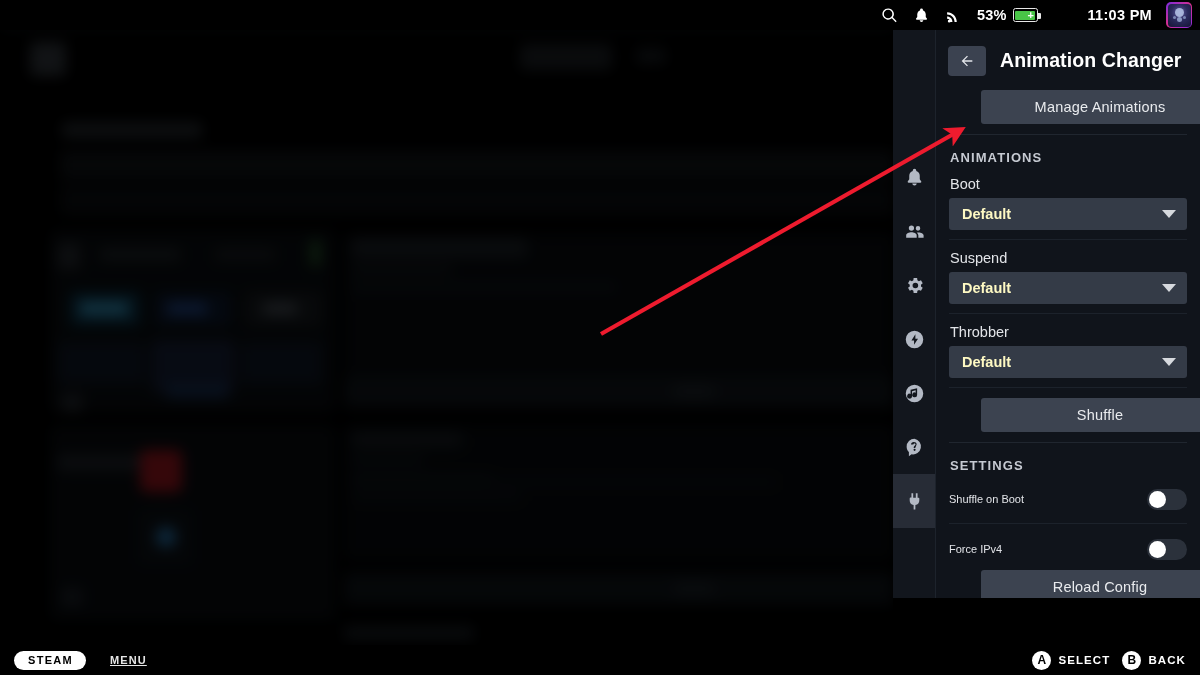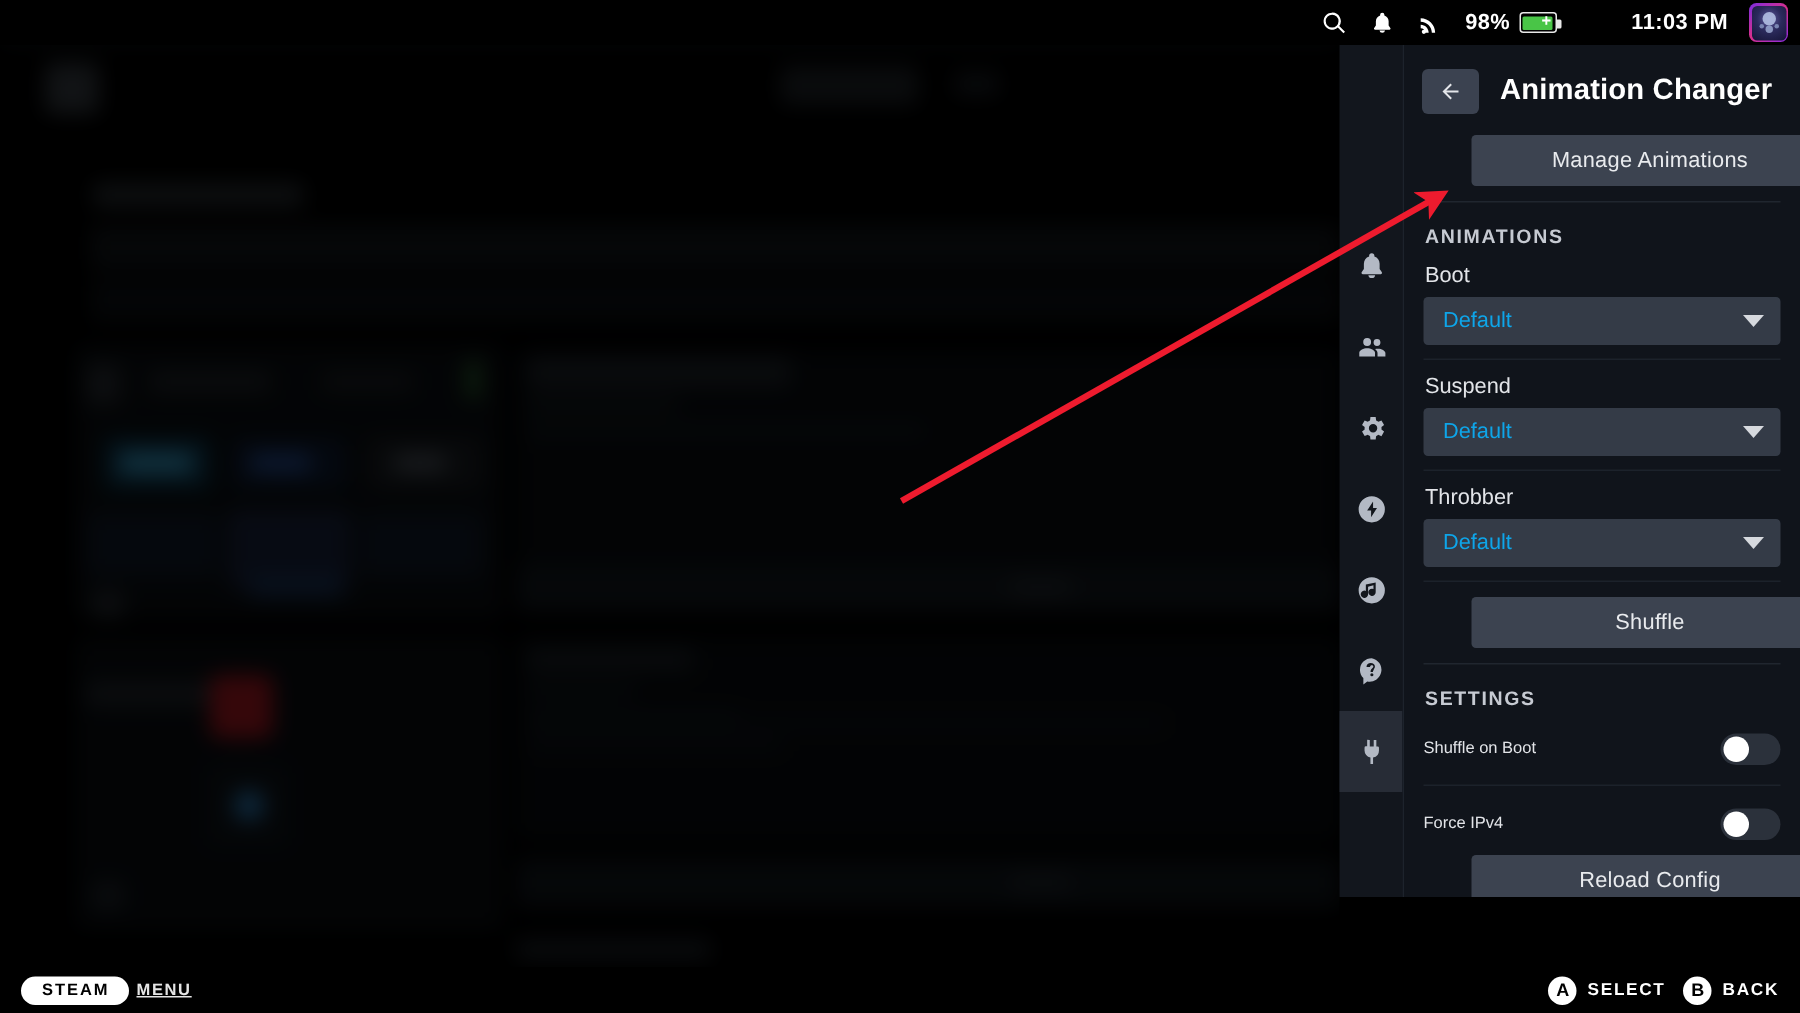--- a/index.html
+++ b/index.html
@@ -154,21 +154,21 @@
     color:#c6cad2; font-size:13px; font-weight:bold;
     letter-spacing:1.1px; margin:15px 0 11px 1px;
   }
   .field-label { color:#e2e4e8; font-size:14.5px; margin:0 0 6px 1px; }
 
   .select {
     width:100%; height:32px; background:#343b47; border-radius:3px;
     display:flex; align-items:center; justify-content:space-between;
     padding:0 11px 0 13px; margin-bottom:2px;
   }
-  .select-val { color:#0ea5e9; font-size:14.5px; }
+  .select-val { color:#fef9c3; font-size:14.5px;font-weight:bold; }
   .caret { width:0; height:0; border-left:7px solid transparent; border-right:7px solid transparent; border-top:8px solid #d6d9de; }
   .row-div { height:1px; background:#1c222b; margin:9px 0 10px 0; }
 
   .toggle-row {
     display:flex; align-items:center; justify-content:space-between;
     height:30px; margin:0;
   }
   .toggle-label { color:#e2e4e8; font-size:11px; }
   .switch {
     width:40px; height:21px; border-radius:11px; background:#2b313b;
@@ -179,21 +179,21 @@
     border-radius:50%; background:#fff;
   }
 
   
   .bottombar {
     position:absolute; left:0; bottom:0; width:1200px; height:30px;
     background:#000; z-index:50;
     display:flex; align-items:center; justify-content:space-between;
     padding:0 14px;
   }
-  .bb-left { display:flex; align-items:center; gap:5px; }
+  .bb-left { display:flex; align-items:center; gap:24px; }
   .steam-pill {
     background:#fff; color:#000; font-size:11px; font-weight:bold;
     letter-spacing:1.3px; border-radius:11px; padding:3.5px 13px 3.5px 14px;
   }
   .bb-menu { color:#e5e5e5; font-size:11px; font-weight:bold; letter-spacing:1.1px;text-decoration:underline; }
   .bb-right { display:flex; align-items:center; gap:12px; }
   .bb-hint { display:flex; align-items:center; gap:7px; }
   .bb-key {
     width:19px; height:19px; border-radius:50%; background:#fff; color:#000;
     font-size:12px; font-weight:bold; display:flex; align-items:center; justify-content:center;
@@ -278,21 +278,21 @@
       <svg viewBox="0 0 24 24">
           <path d="M12 2a2 2 0 00-2 2v.6A6 6 0 006 10v4l-1.6 2.4A1 1 0 005.2 18h13.6a1 1 0 00.8-1.6L18 14v-4a6 6 0 00-4-5.4V4a2 2 0 00-2-2zm0 19a2.6 2.6 0 002.6-2.2H9.4A2.6 2.6 0 0012 21z"></path>
         </svg>
     </div>
     <div class="tb-icon">
       <svg viewBox="0 0 24 24">
           <path d="M4 20a2 2 0 104 0 2 2 0 00-4 0zM3 13.5v3.2A4.3 4.3 0 017.3 21h3.2C10.5 16.9 7.1 13.5 3 13.5zM3 7.4v3.1c5.8 0 10.5 4.7 10.5 10.5h3.1C16.6 13.5 10.5 7.4 3 7.4z"></path>
         </svg>
     </div>
     <div class="tb-batt-wrap">
-      <span class="tb-batt-txt">98%</span>
+      <span class="tb-batt-txt">53%</span>
       <span class="tb-batt-icon">
         <span class="tb-batt-fill"></span>
       </span>
     </div>
     <div class="tb-time">11:03 PM</div>
     <div class="tb-avatar">
         <div class="tb-avatar-in"></div>
       </div>
   </div>
 

